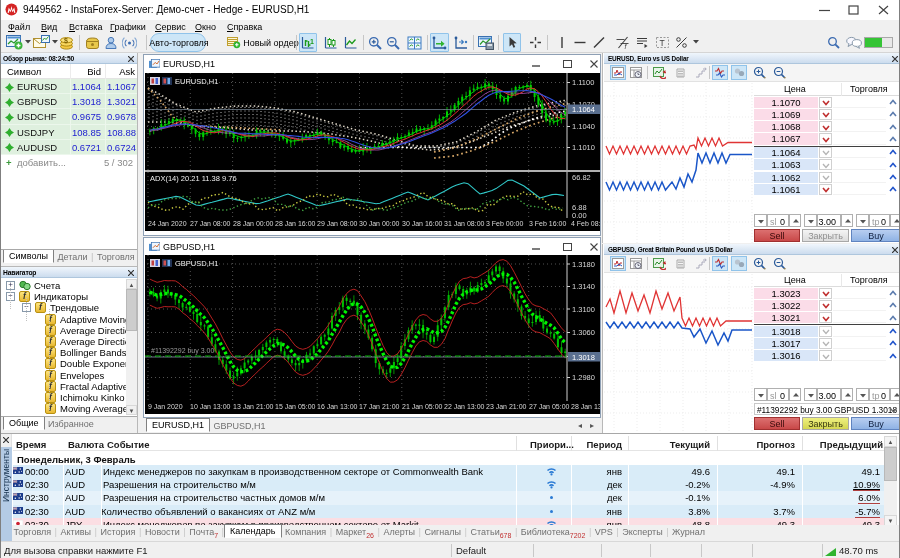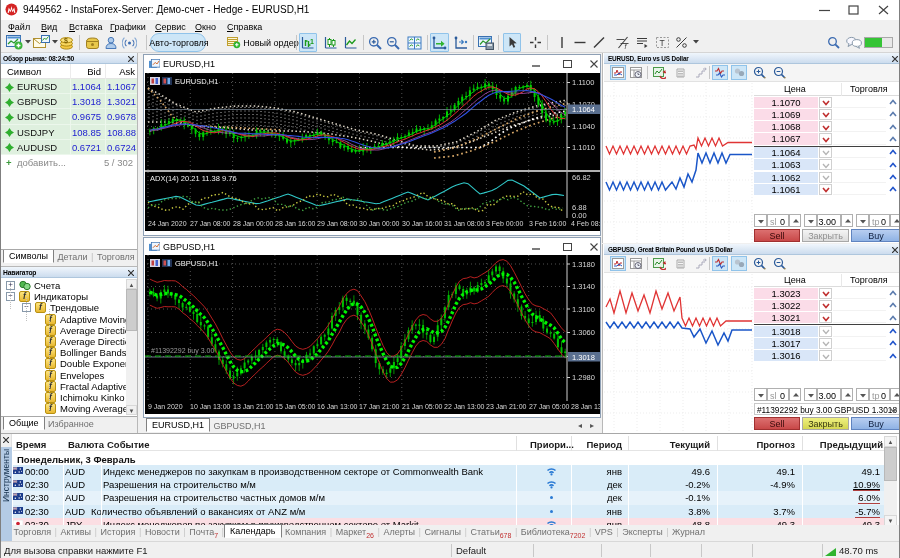--- a/index.html
+++ b/index.html
@@ -1138,21 +1138,21 @@
           <path d="M0 0 L5.5 3.8 M5.5 0 L0 3.8 M2.7 0 V3.8 M0 1.9 H5.5" stroke="#fff" stroke-width="0.7"></path>
           <path d="M0 0 L5.5 3.8 M5.5 0 L0 3.8" stroke="#c03030" stroke-width="0.4"></path>
           <circle cx="9.5" cy="2.5" r="0.9" fill="#fff"></circle>
           <circle cx="8" cy="6.5" r="0.9" fill="#fff"></circle>
           <circle cx="11" cy="5.5" r="0.7" fill="#fff"></circle>
           <circle cx="3" cy="6.8" r="1" fill="#fff"></circle>
         </svg>
       </span>
       <span class="abs" style="left:12px;top:1px;">02:30</span>
 <span class="abs" style="left:52px;top:1px;">AUD</span>
-<span class="abs" style="left:78px;top:1px;white-space:nowrap;">Количество объявлений о вакансиях от ANZ м/м</span>
+<span class="abs" style="left:88px;top:1px;white-space:nowrap;">Количество объявлений о вакансиях от ANZ м/м</span>
 <span class="abs" style="left:533px;top:2px;">
         <svg width="11" height="9">
           <circle cx="5.5" cy="4.5" r="1.5" fill="#2a7ad4"></circle>
         </svg>
       </span>
 <span class="abs" style="left:540px;top:1px;width:69px;text-align:right;">янв</span>
 <span class="abs" style="left:630px;top:1px;width:67px;text-align:right;">3.8%</span>
 <span class="abs" style="left:715px;top:1px;width:67px;text-align:right;">3.7%</span>
 <span class="abs" style="right:4px;top:1px;"><span style="border-bottom:1px solid #b04040;">-5.7%</span></span>
 <div class="abs" style="left:50px;top:0;width:1px;height:13.4px;background:#fff;"></div>

